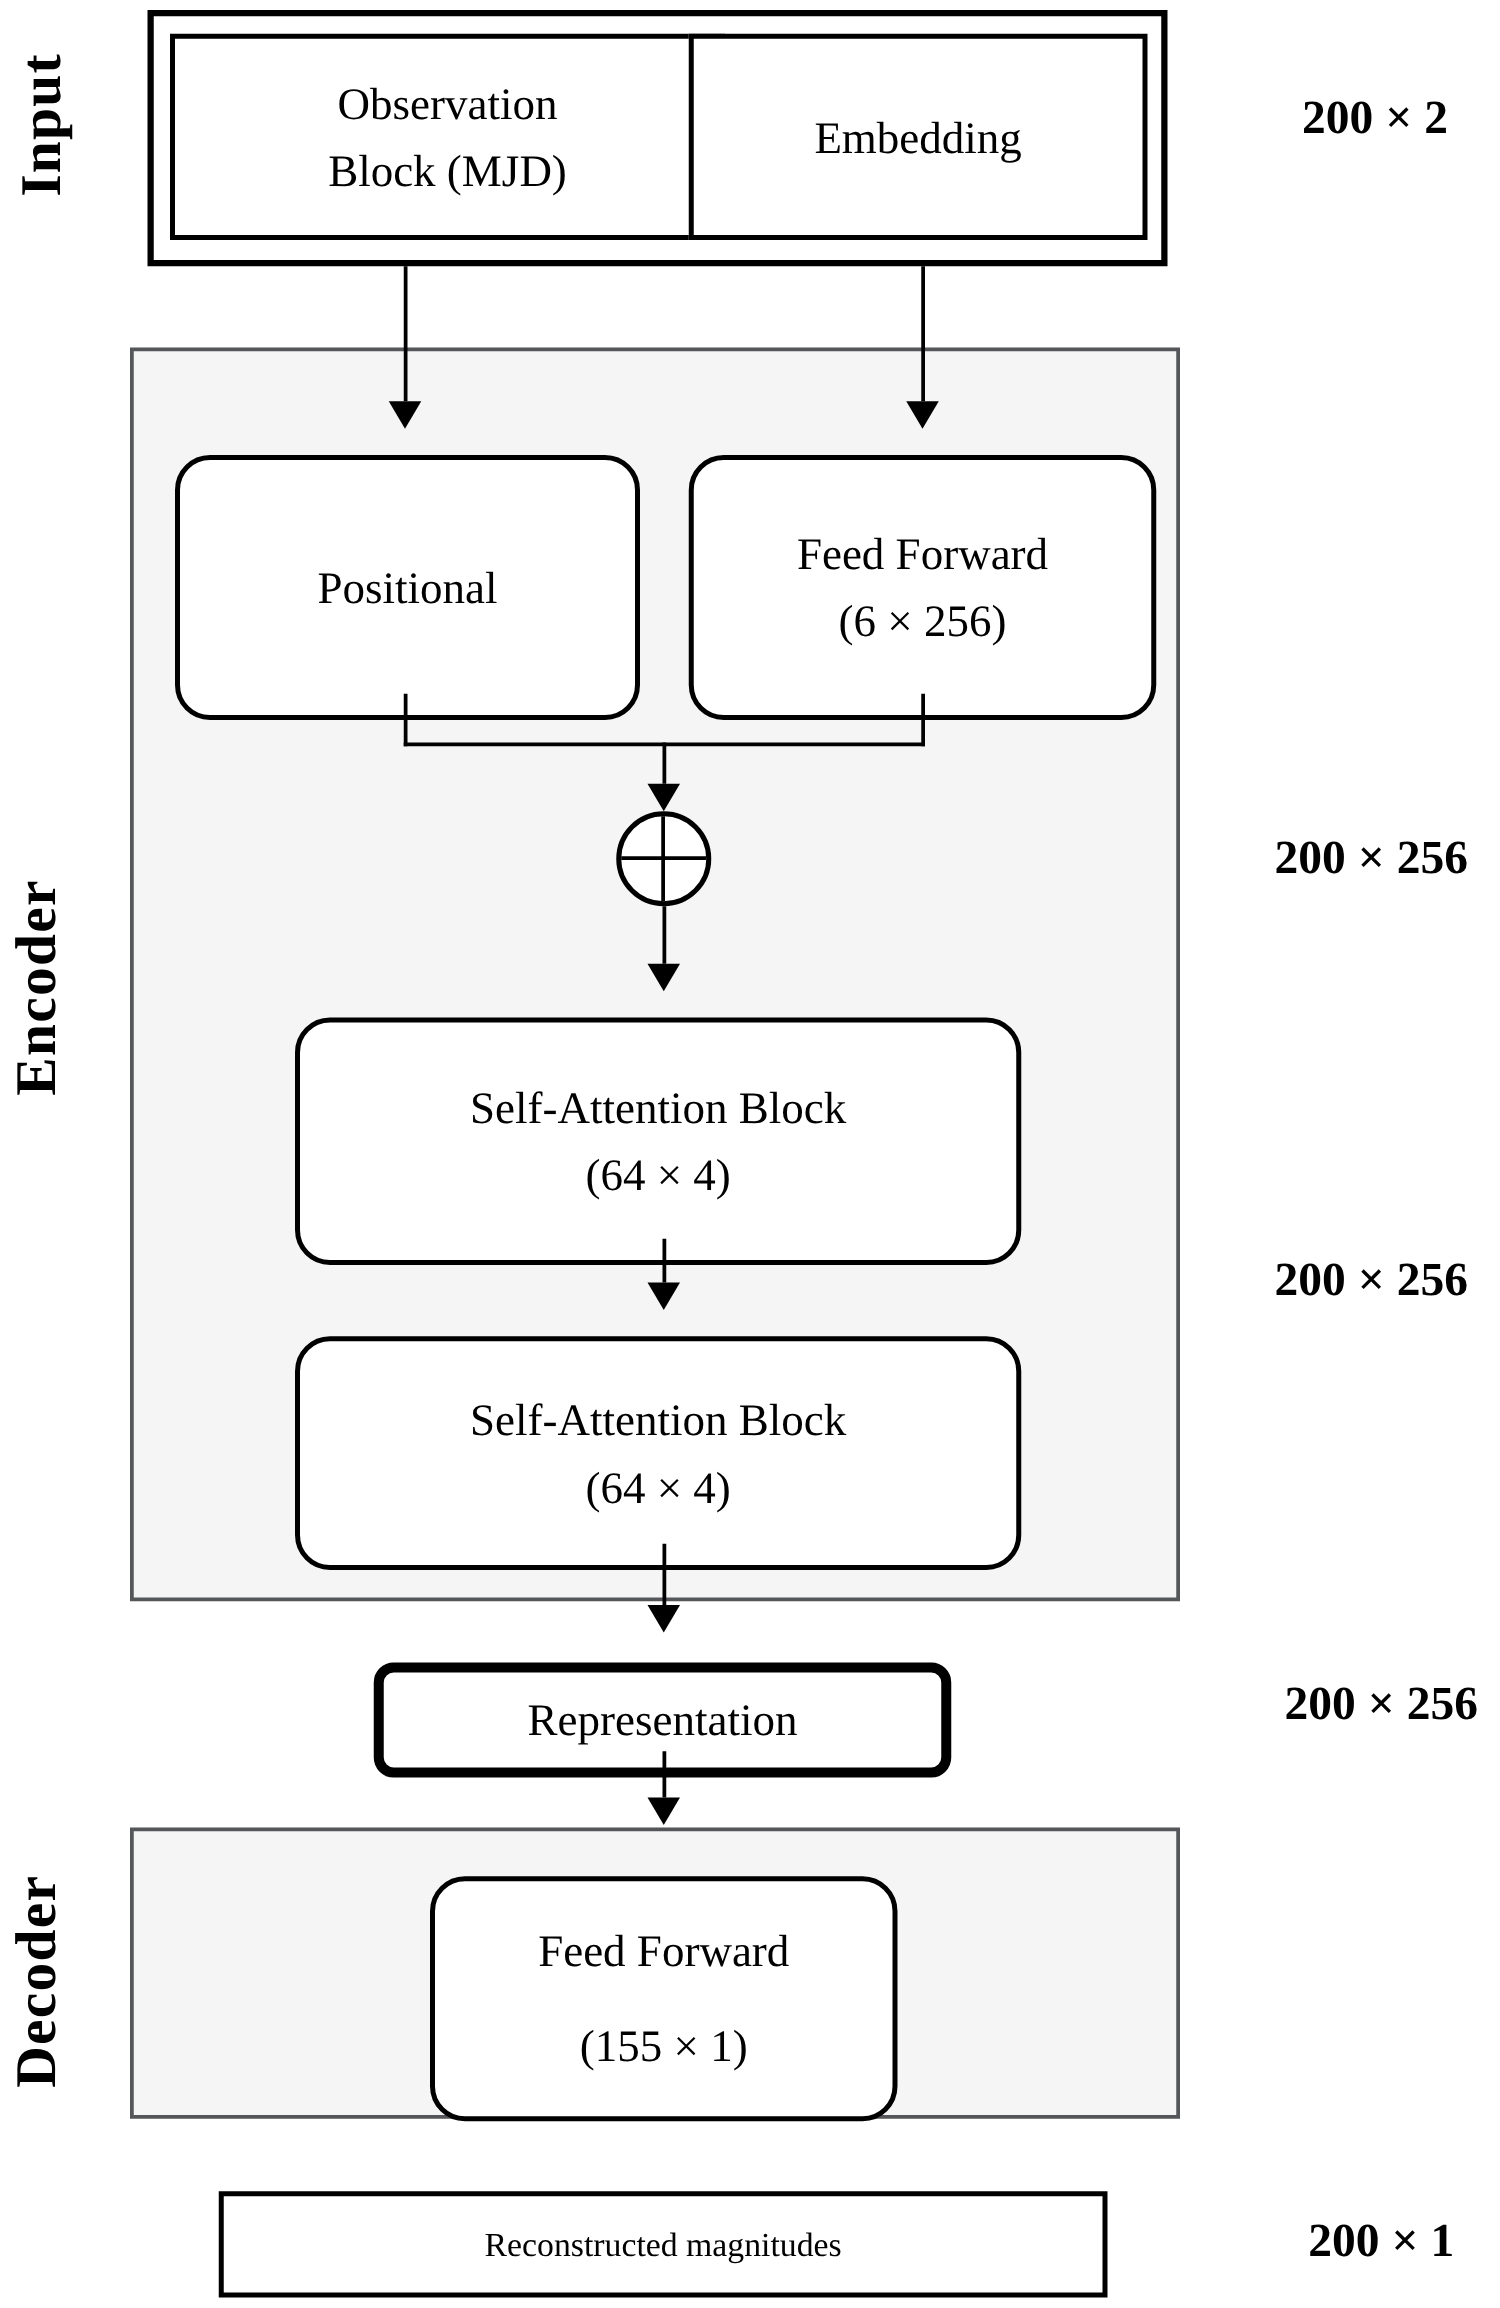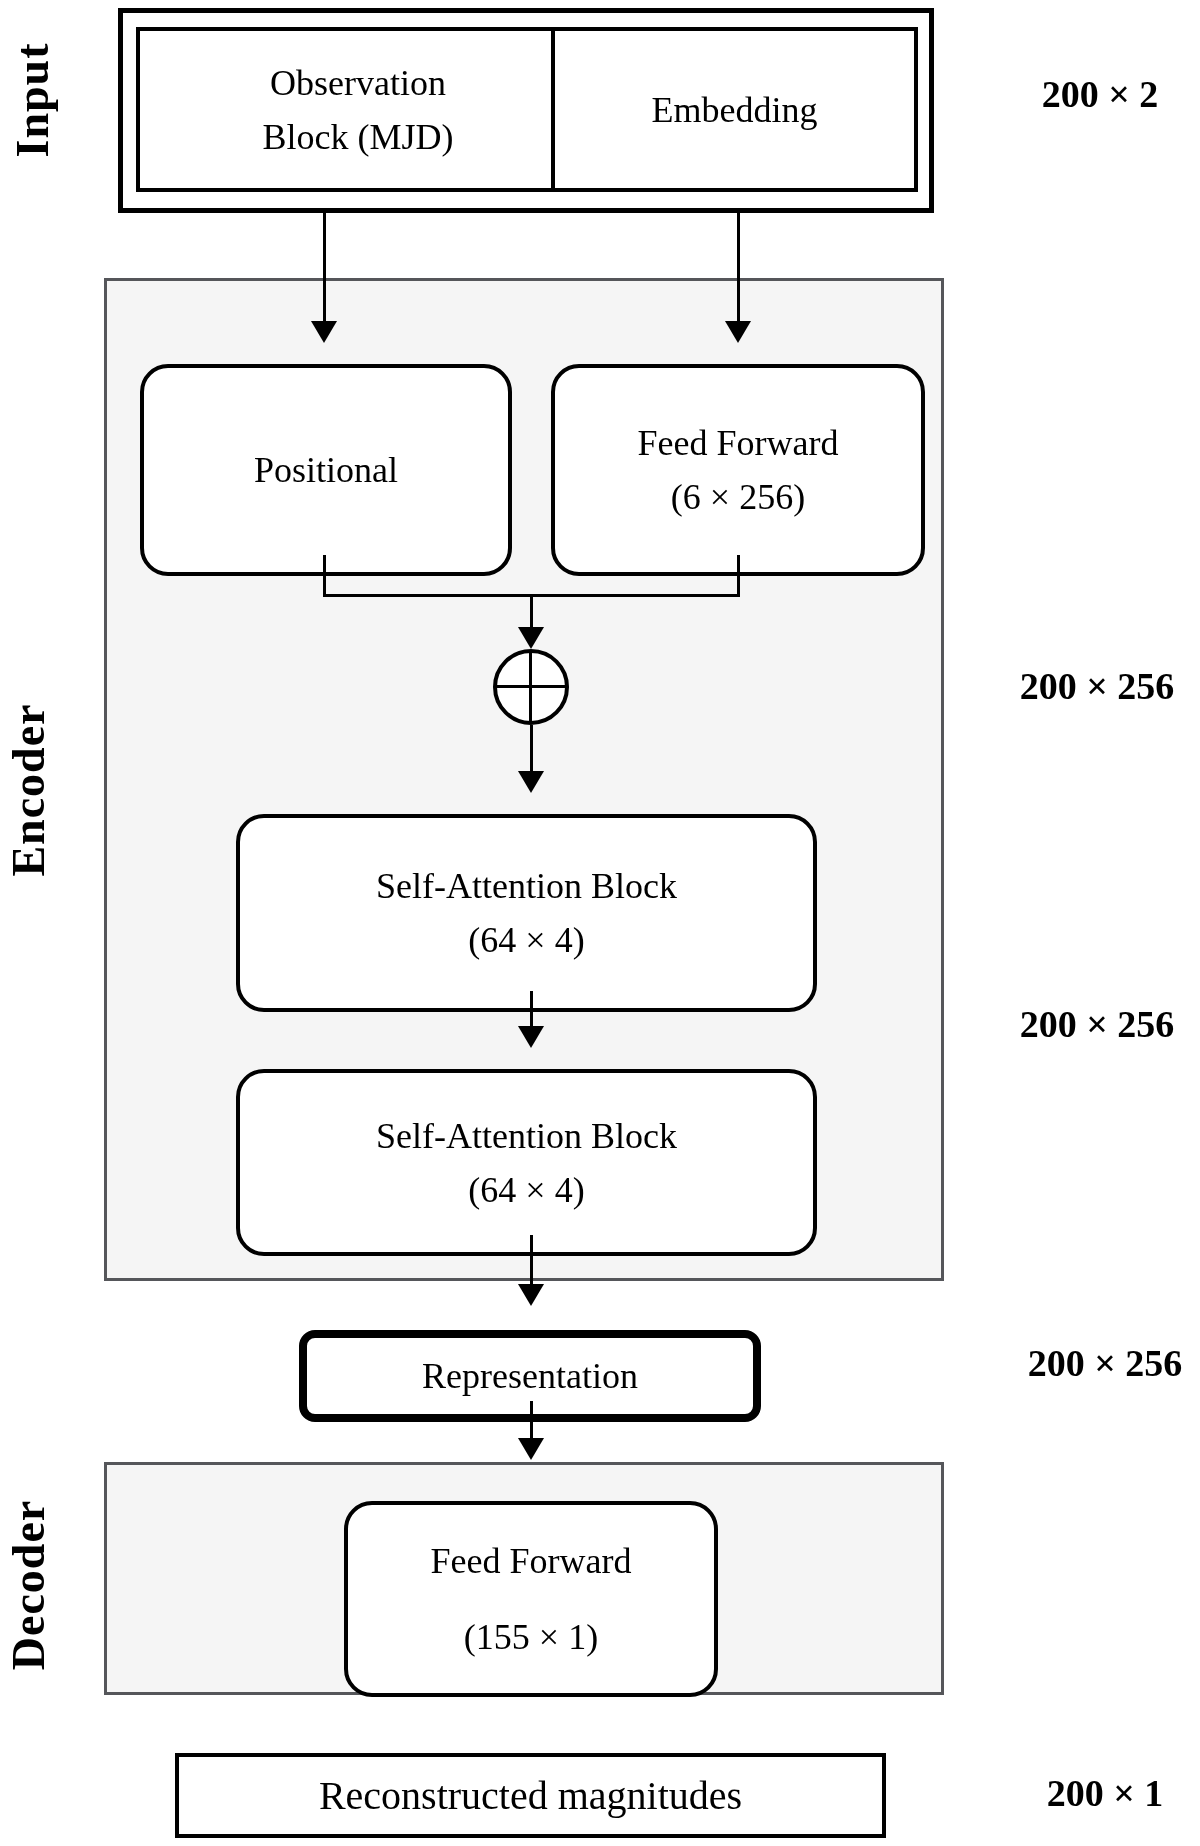--- a/index.html
+++ b/index.html
@@ -108,17 +108,17 @@
   <div class="vline" style="left:530px;top:1401px;height:37px;"></div>
   <div class="arrowhead" style="left:518px;top:1438px;"></div>
 
   <div class="container-box" style="left:104px;top:1462px;width:840px;height:233px;"></div>
   <div class="round" style="left:344px;top:1480px;width:374px;height:196px;">
     <div class="node-line">Feed Forward</div>
     <div class="node-line" style="margin-top:22px;">(155 × 1)</div>
   </div>
 
   <div class="rect" style="left:175px;top:1753px;width:711px;height:85px;">
-    <div class="node-line" style="font-size:40px;">Reconstructed magnitudes</div>
+    <div class="node-line" style="font-size:27px;">Reconstructed magnitudes</div>
   </div>
   <div class="dim" style="left:990px;top:1771px;">200 × 1</div>
 
 </div>
 
 </body></html>

